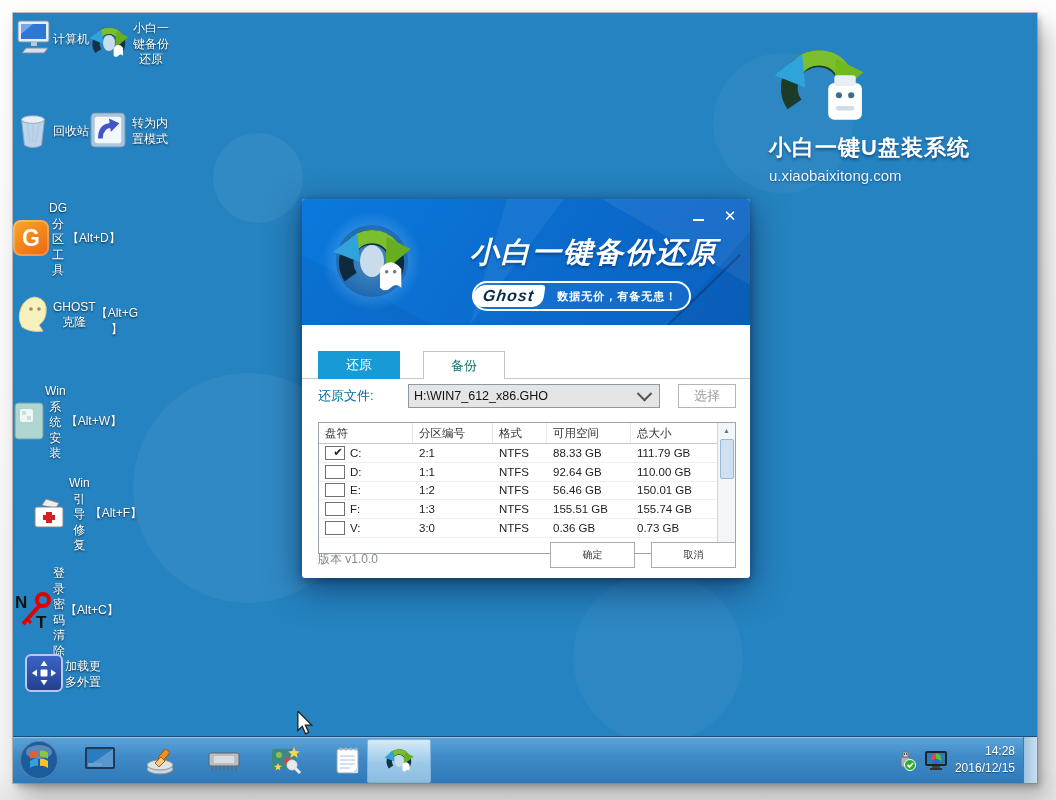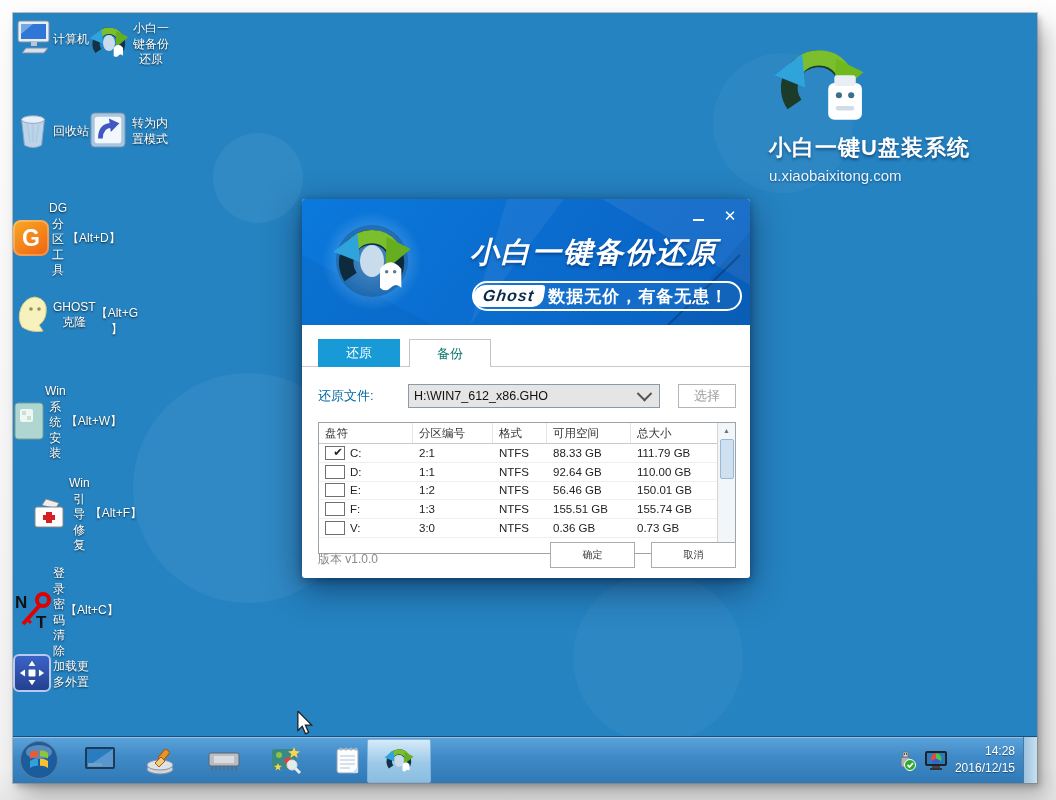--- a/index.html
+++ b/index.html
@@ -29,28 +29,28 @@
   .banner svg.deco{position:absolute;left:0;top:0;}
   .dlogo{position:absolute;left:14px;top:6px;width:112px;height:112px;}
   .dlogo .glow{position:absolute;left:6px;top:6px;width:100px;height:100px;border-radius:50%;
     background:radial-gradient(circle,rgba(160,215,255,.65),rgba(160,215,255,0) 70%);}
   .dtitle{position:absolute;left:168px;top:34px;width:272px;color:#fff;font-size:29px;font-weight:bold;
     font-style:italic;letter-spacing:2px;text-shadow:0 2px 3px rgba(0,25,70,.45);white-space:nowrap;}
   .badge{position:absolute;left:170px;top:82px;height:26px;display:flex;align-items:center;
     border:2px solid #fff;border-radius:15px;padding-right:12px;background:rgba(255,255,255,.04);}
   .badge .g{background:#fff;color:#0b2b4a;font-weight:bold;font-style:italic;font-size:16px;
     padding:2px 10px;border-radius:13px 4px 12px 13px;transform:skewX(-8deg);margin-left:-1px;letter-spacing:1px;}
-  .badge .s{color:#fff;font-size:17px;font-weight:bold;margin-left:4px;letter-spacing:1px;}
+  .badge .s{color:#fff;font-size:11px;font-weight:bold;margin-left:13px;letter-spacing:1px;}
   .winbtns{position:absolute;top:9px;right:12px;display:flex;gap:16px;align-items:center;}
   .winbtns .b{color:#fff;width:16px;height:16px;display:flex;align-items:center;justify-content:center;
     font-size:15px;cursor:pointer;}
   .minbar{width:11px;height:2px;background:#fff;margin-top:8px;}
   
-  .tabstrip{position:absolute;left:0;top:140px;width:100%;height:28px;border-bottom:1px solid #c9c9c9;
-    padding-left:16px;box-sizing:border-box;display:flex;gap:9px;}
+  .tabstrip{position:absolute;left:0;top:152px;width:100%;height:28px;border-bottom:1px solid #c9c9c9;
+    padding-left:16px;box-sizing:border-box;display:flex;gap:23px;}
   .tab{width:82px;height:28px;line-height:28px;text-align:center;font-size:13px;box-sizing:border-box;}
   .tab.active{background:#189ad6;color:#fff;}
   .tab.inactive{background:#fff;color:#0f766e;border:1px solid #c4c4c4;border-bottom:none;}
   
   .filerow{position:absolute;left:16px;top:185px;width:418px;height:24px;display:flex;align-items:center;}
   .filerow .fl{font-size:13px;color:#0369a1;}
   .combo{position:absolute;left:90px;top:0;width:252px;height:24px;border:1px solid #8b9aa6;box-sizing:border-box;
     display:flex;align-items:center;background:#e5e5e5;}
   .combo .v{font-size:12.5px;color:#111;padding-left:5px;flex:1;white-space:nowrap;overflow:hidden;}
   .combo .chev{width:9px;height:9px;border-right:2px solid #555;border-bottom:2px solid #555;
@@ -176,21 +176,21 @@
           <rect x="2" y="2" width="28" height="36" rx="3" fill="#bfe0d2" stroke="#7aa493" opacity=".9"></rect>
           <rect x="7" y="8" width="13" height="13" rx="2" fill="#eef7f2"></rect>
           <rect x="9" y="10" width="4" height="4" fill="#cadfd5"></rect>
           <rect x="14" y="15" width="4" height="4" fill="#cadfd5"></rect>
         </svg>
     </div>
     <div class="lbl">Win系统安装</div>
     <div class="lbl" style="margin-top:0;">【Alt+W】</div>
   </div>
 
-  <div class="dicon" style="left:16px;top:460px;">
+  <div class="dicon" style="left:0px;top:460px;padding-left:16px;">
     <div class="ic">
       <svg width="40" height="36" viewBox="0 0 40 36">
           <path d="M13 10 L17 4 L30 8 L27 13" fill="#eee" stroke="#888"></path>
           <rect x="6" y="12" width="28" height="20" rx="2" fill="#fdfdfd" stroke="#888"></rect>
           <rect x="17" y="17" width="6" height="11" fill="#d42020"></rect>
           <rect x="14" y="20" width="12" height="5" fill="#d42020"></rect>
         </svg>
     </div>
     <div class="lbl">Win引导修复</div>
     <div class="lbl" style="margin-top:0;">【Alt+F】</div>
@@ -203,21 +203,21 @@
           <text x="23" y="36" font-size="17" font-weight="bold" fill="#111" font-family="sans-serif">T</text>
           <circle cx="30" cy="8" r="6" fill="none" stroke="#e00000" stroke-width="4"></circle>
           <line x1="27" y1="13" x2="10" y2="32" stroke="#e00000" stroke-width="4"></line>
           <line x1="14" y1="27" x2="18" y2="31" stroke="#e00000" stroke-width="3"></line>
         </svg>
     </div>
     <div class="lbl">登录密码清除</div>
     <div class="lbl" style="margin-top:0;">【Alt+C】</div>
   </div>
 
-  <div class="dicon" style="left:0px;top:640px;">
+  <div class="dicon" style="left:12px;top:640px;">
     <div class="ic">
       <div class="lmbox">
           <svg width="26" height="26" viewBox="0 0 30 30">
             <g fill="#fff">
               <polygon points="15,1 11,7 19,7"></polygon>
               <polygon points="15,29 11,23 19,23"></polygon>
               <polygon points="1,15 7,11 7,19"></polygon>
               <polygon points="29,15 23,11 23,19"></polygon>
               <rect x="11" y="11" width="8" height="8" rx="1"></rect>
             </g>

